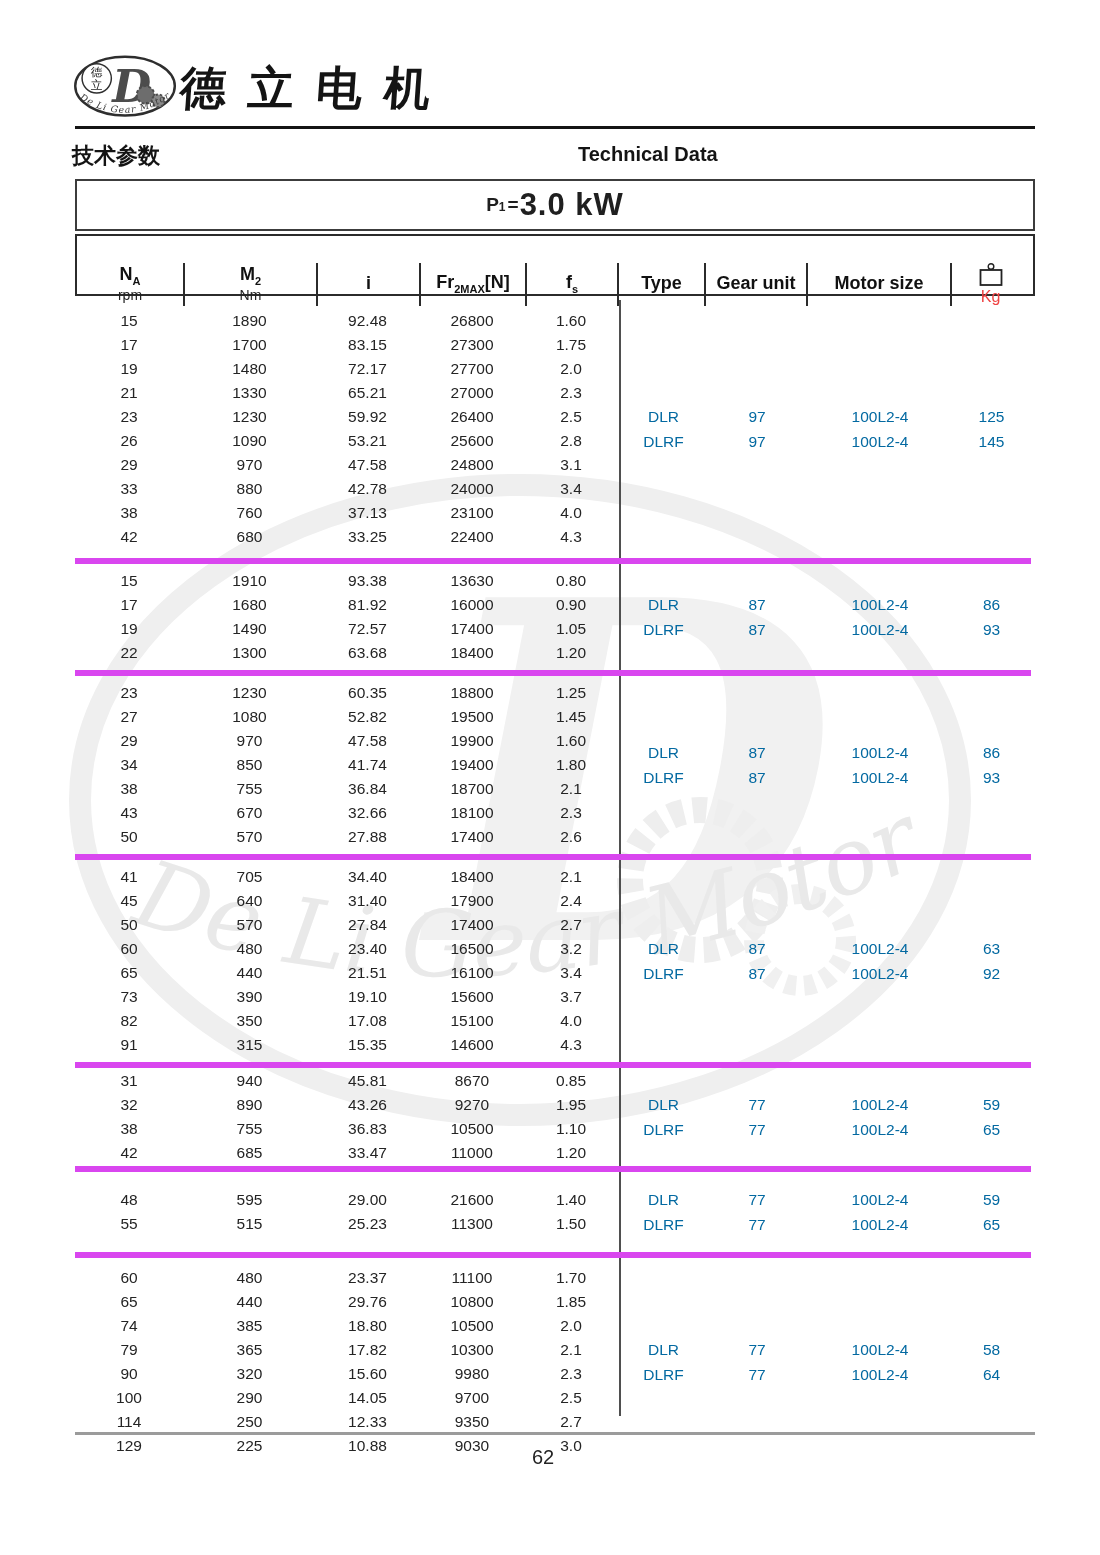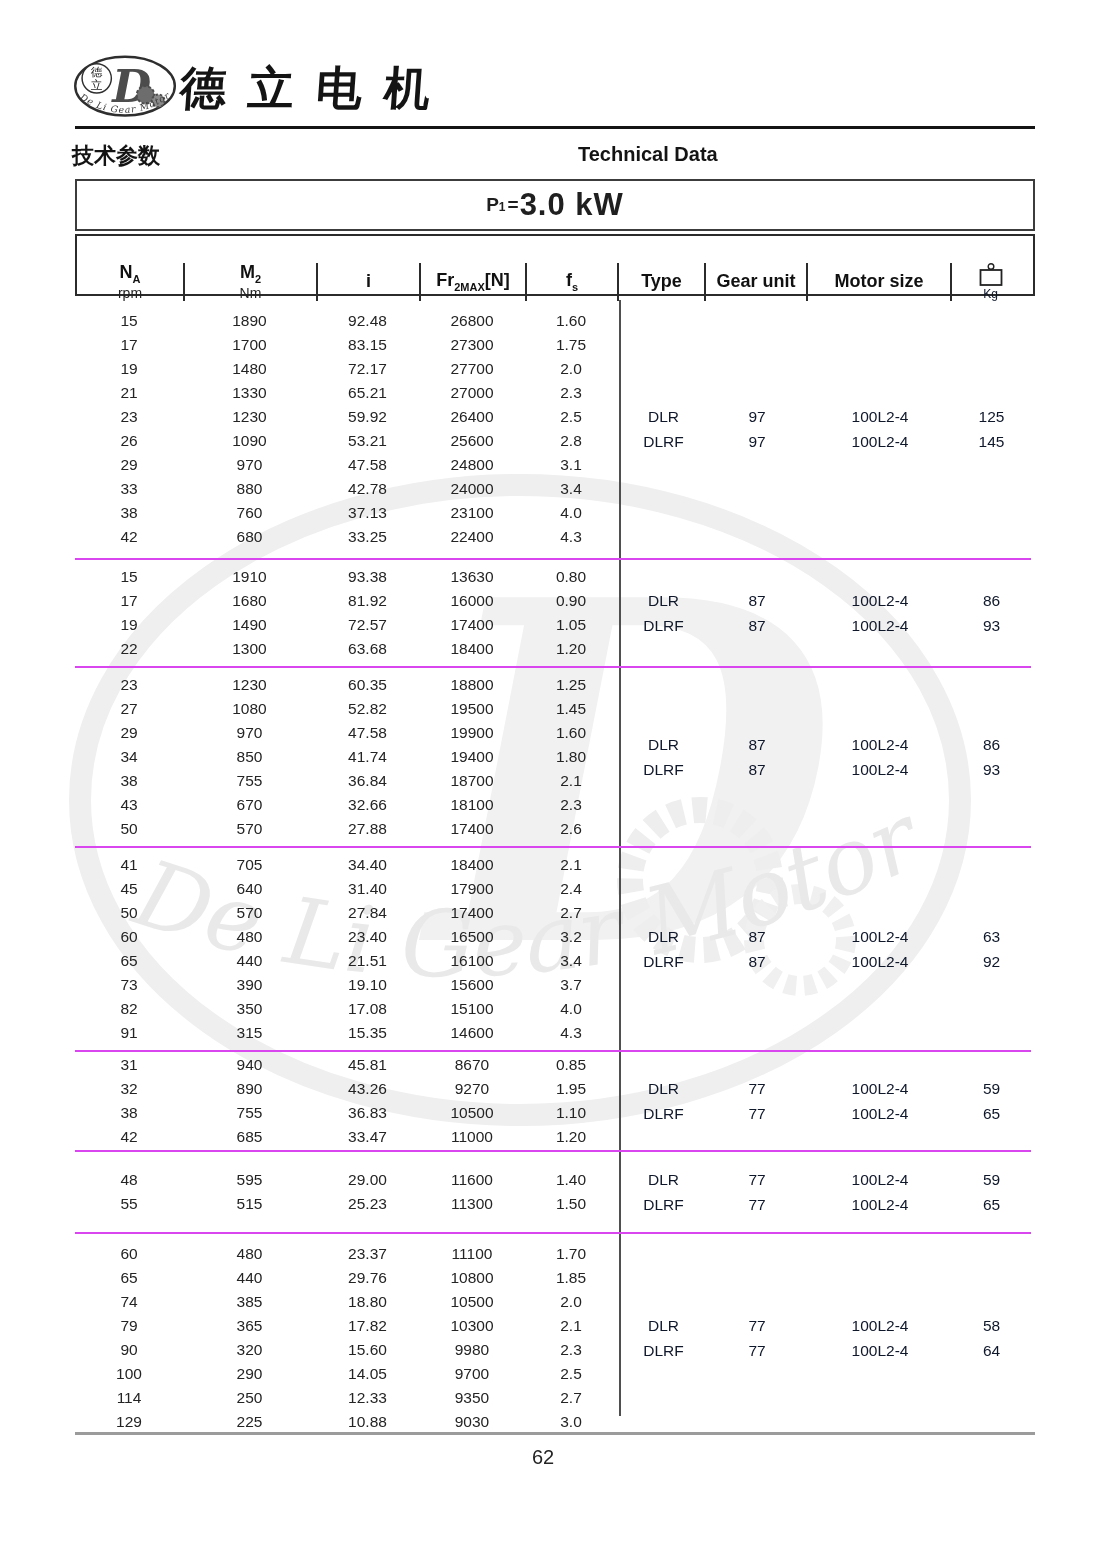--- a/index.html
+++ b/index.html
@@ -28,40 +28,40 @@
   
   .thead{position:absolute;left:75px;top:234px;width:956px;height:58px;border:2px solid #2b2b2b;
          display:grid;grid-template-columns:108px 133px 103px 106px 92px 87px 102px 144px 77px;
          background:#fff;}
   .hcell{border-right:2px solid #2b2b2b;display:flex;flex-direction:column;align-items:center;
          justify-content:center;line-height:1.1;margin-top:27px;}
   .hcell:last-child{border-right:none;}
   .h-main{font-size:18px;font-weight:bold;color:#111;}
   .h-main sub{font-size:11px;font-weight:bold;}
   .h-unit{font-size:14px;color:#222;margin-top:1px;}
-  .kg-label{font-size:12px;color:#0f172a;margin-top:1px;}
+  .kg-label{font-size:16px;color:#ef4444;margin-top:1px;}
 
   
   .data-area{position:absolute;left:75px;top:300px;width:956px;}
   .vline{position:absolute;left:544px;top:0;height:1116px;width:2px;background:#4f4f4f;}
-  .block{position:relative;border-bottom:2px solid #d946ef;}
+  .block{position:relative;border-bottom:6px solid #d946ef;}
   .block.b0{padding:9px 0;}
   .block.b1{padding:5px 0;}
   .block.b2{padding:5px 0;}
   .block.b3{padding:5px 0;}
   .block.b4{padding:1px 0;}
   .block.b5{padding:16px 0;}
   .block.b6{padding:8px 0;border-bottom:none;}
   .row{display:grid;grid-template-columns:108px 133px 103px 106px 92px;height:24px;
        align-items:center;}
   .cell{text-align:center;font-size:15.5px;color:#242424;}
   .motor{position:absolute;left:546px;top:0;bottom:0;width:410px;display:flex;
          flex-direction:column;justify-content:center;}
   .mrow{display:grid;grid-template-columns:85px 102px 144px 79px;height:25px;align-items:center;}
-  .mcell{text-align:center;font-size:15.5px;color:#0f172a;}
+  .mcell{text-align:center;font-size:15.5px;color:#0369a1;}
 
   
   .footer-rule{position:absolute;left:75px;top:1432px;width:960px;height:3px;background:#9b9b9b;}
   .page-num{position:absolute;left:63px;top:1446px;width:960px;text-align:center;
             font-size:20px;color:#242424;}
 </style>
 </head>
 <body>
 
 <div class="page">
@@ -461,21 +461,21 @@
             <div class="mcell">65</div>
           </div>
         </div>
       </div>
     <div class="block b5">
         <div class="rows">
           <div class="row">
             <div class="cell">48</div>
             <div class="cell">595</div>
             <div class="cell">29.00</div>
-            <div class="cell">11600</div>
+            <div class="cell">21600</div>
             <div class="cell">1.40</div>
           </div>
           <div class="row">
             <div class="cell">55</div>
             <div class="cell">515</div>
             <div class="cell">25.23</div>
             <div class="cell">11300</div>
             <div class="cell">1.50</div>
           </div>
         </div>

